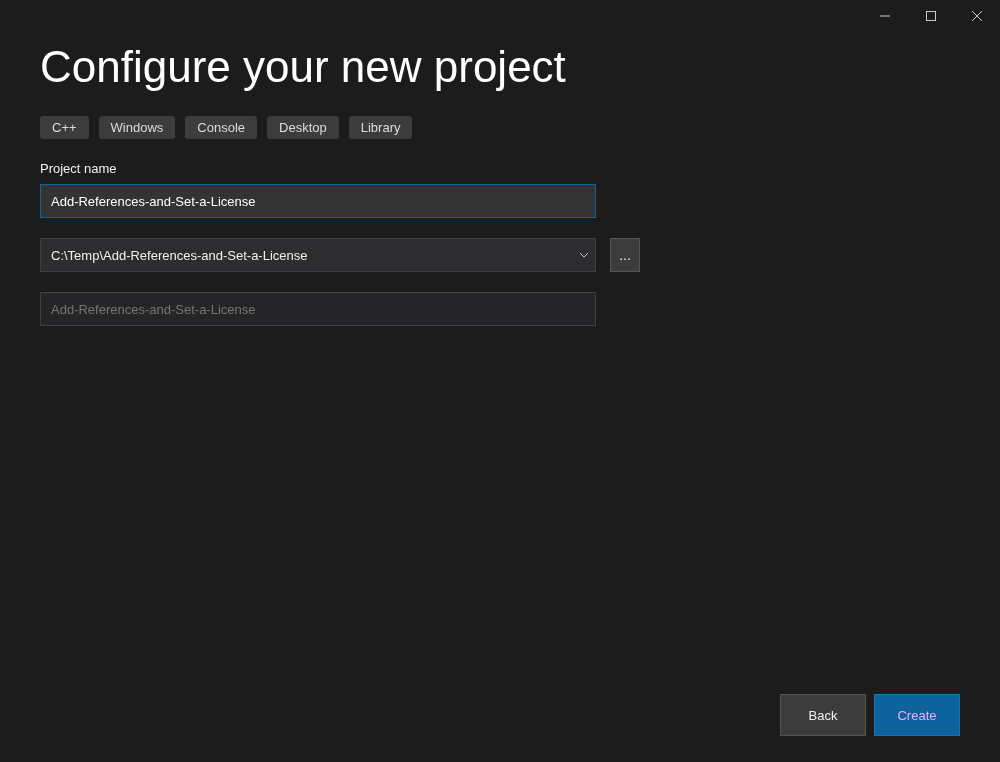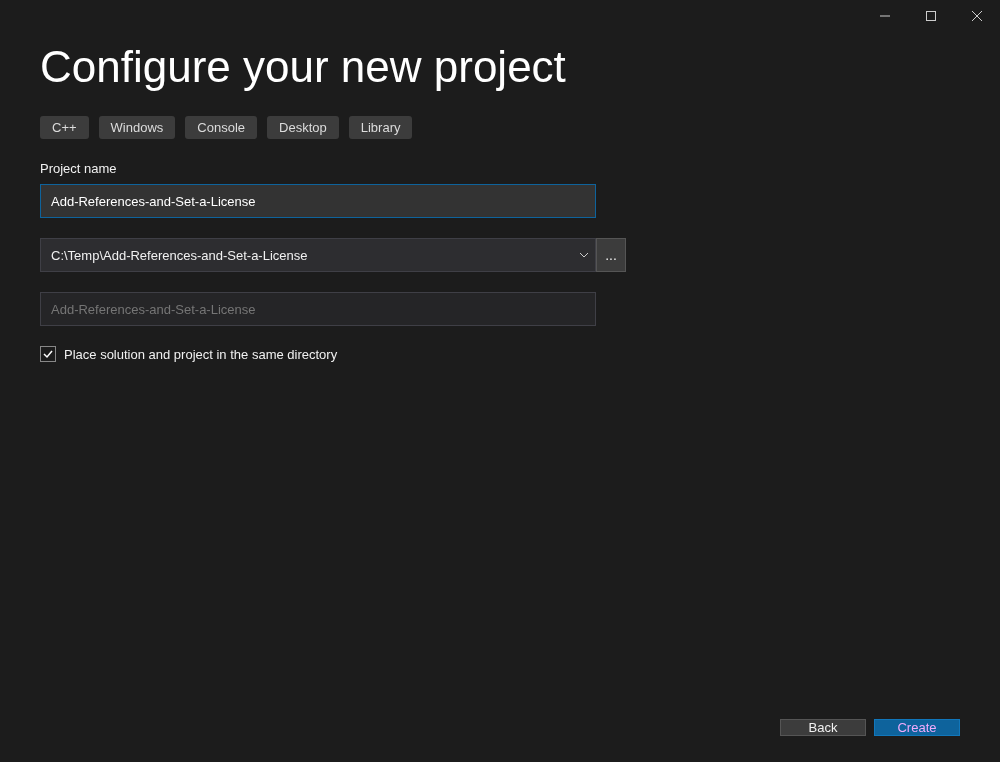--- a/index.html
+++ b/index.html
@@ -65,20 +65,21 @@
     background: #333333;
     border: 1px solid #0e639c;
     color: #ffffff;
     font-size: 13px;
     padding: 0 10px;
     outline: none;
   }
   .location-row {
     display: flex;
     align-items: center;
+    gap: 14px;
   }
   .combo {
     width: 556px;
     height: 34px;
     background: #2d2d30;
     border: 1px solid #3f3f46;
     color: #f1f1f1;
     font-size: 13px;
     padding: 0 10px;
     display: flex;
@@ -127,21 +128,21 @@
     border:1px solid #888;
     display:flex;align-items:center;justify-content:center;
   }
   .checkmark { color:#fff; }
   .footer {
     position:absolute;
     bottom:26px; right:40px;
     display:flex; gap:8px;
   }
   .btn {
-    width:86px; height:17px;
+    width:86px; height:42px;
     font-size:13px;
     display:flex;align-items:center;justify-content:center;
     border:1px solid #555555;
     cursor:pointer;
   }
   .btn-back { background:#3c3c3c; color:#f1f1f1; }
   .btn-create { background:#0e639c; color:#f0abfc; border:1px solid #1177bb; }
 </style>
 </head>
 <body>
@@ -193,26 +194,18 @@
       <div class="browse-btn">
         <span>...</span>
       </div>
     </div>
   </div>
 
   <div class="field-group">
     <input class="readonly-input" type="text" disabled="" placeholder="Add-References-and-Set-a-License" style="">
   </div>
 
-  <div class="checkbox-row">
-    <div class="checkbox">
-      <svg class="checkmark" width="12" height="12" viewBox="0 0 12 12">
-        <path d="M2 6 L5 9 L10 3" fill="none" stroke="#ffffff" stroke-width="1.5"></path>
-      </svg>
-    </div>
-    <span>Place solution and project in the same directory</span>
-  </div>
 </div>
 
 <div class="footer">
   <div class="btn btn-back">Back</div>
   <div class="btn btn-create">Create</div>
 </div>
 
 </body></html>

